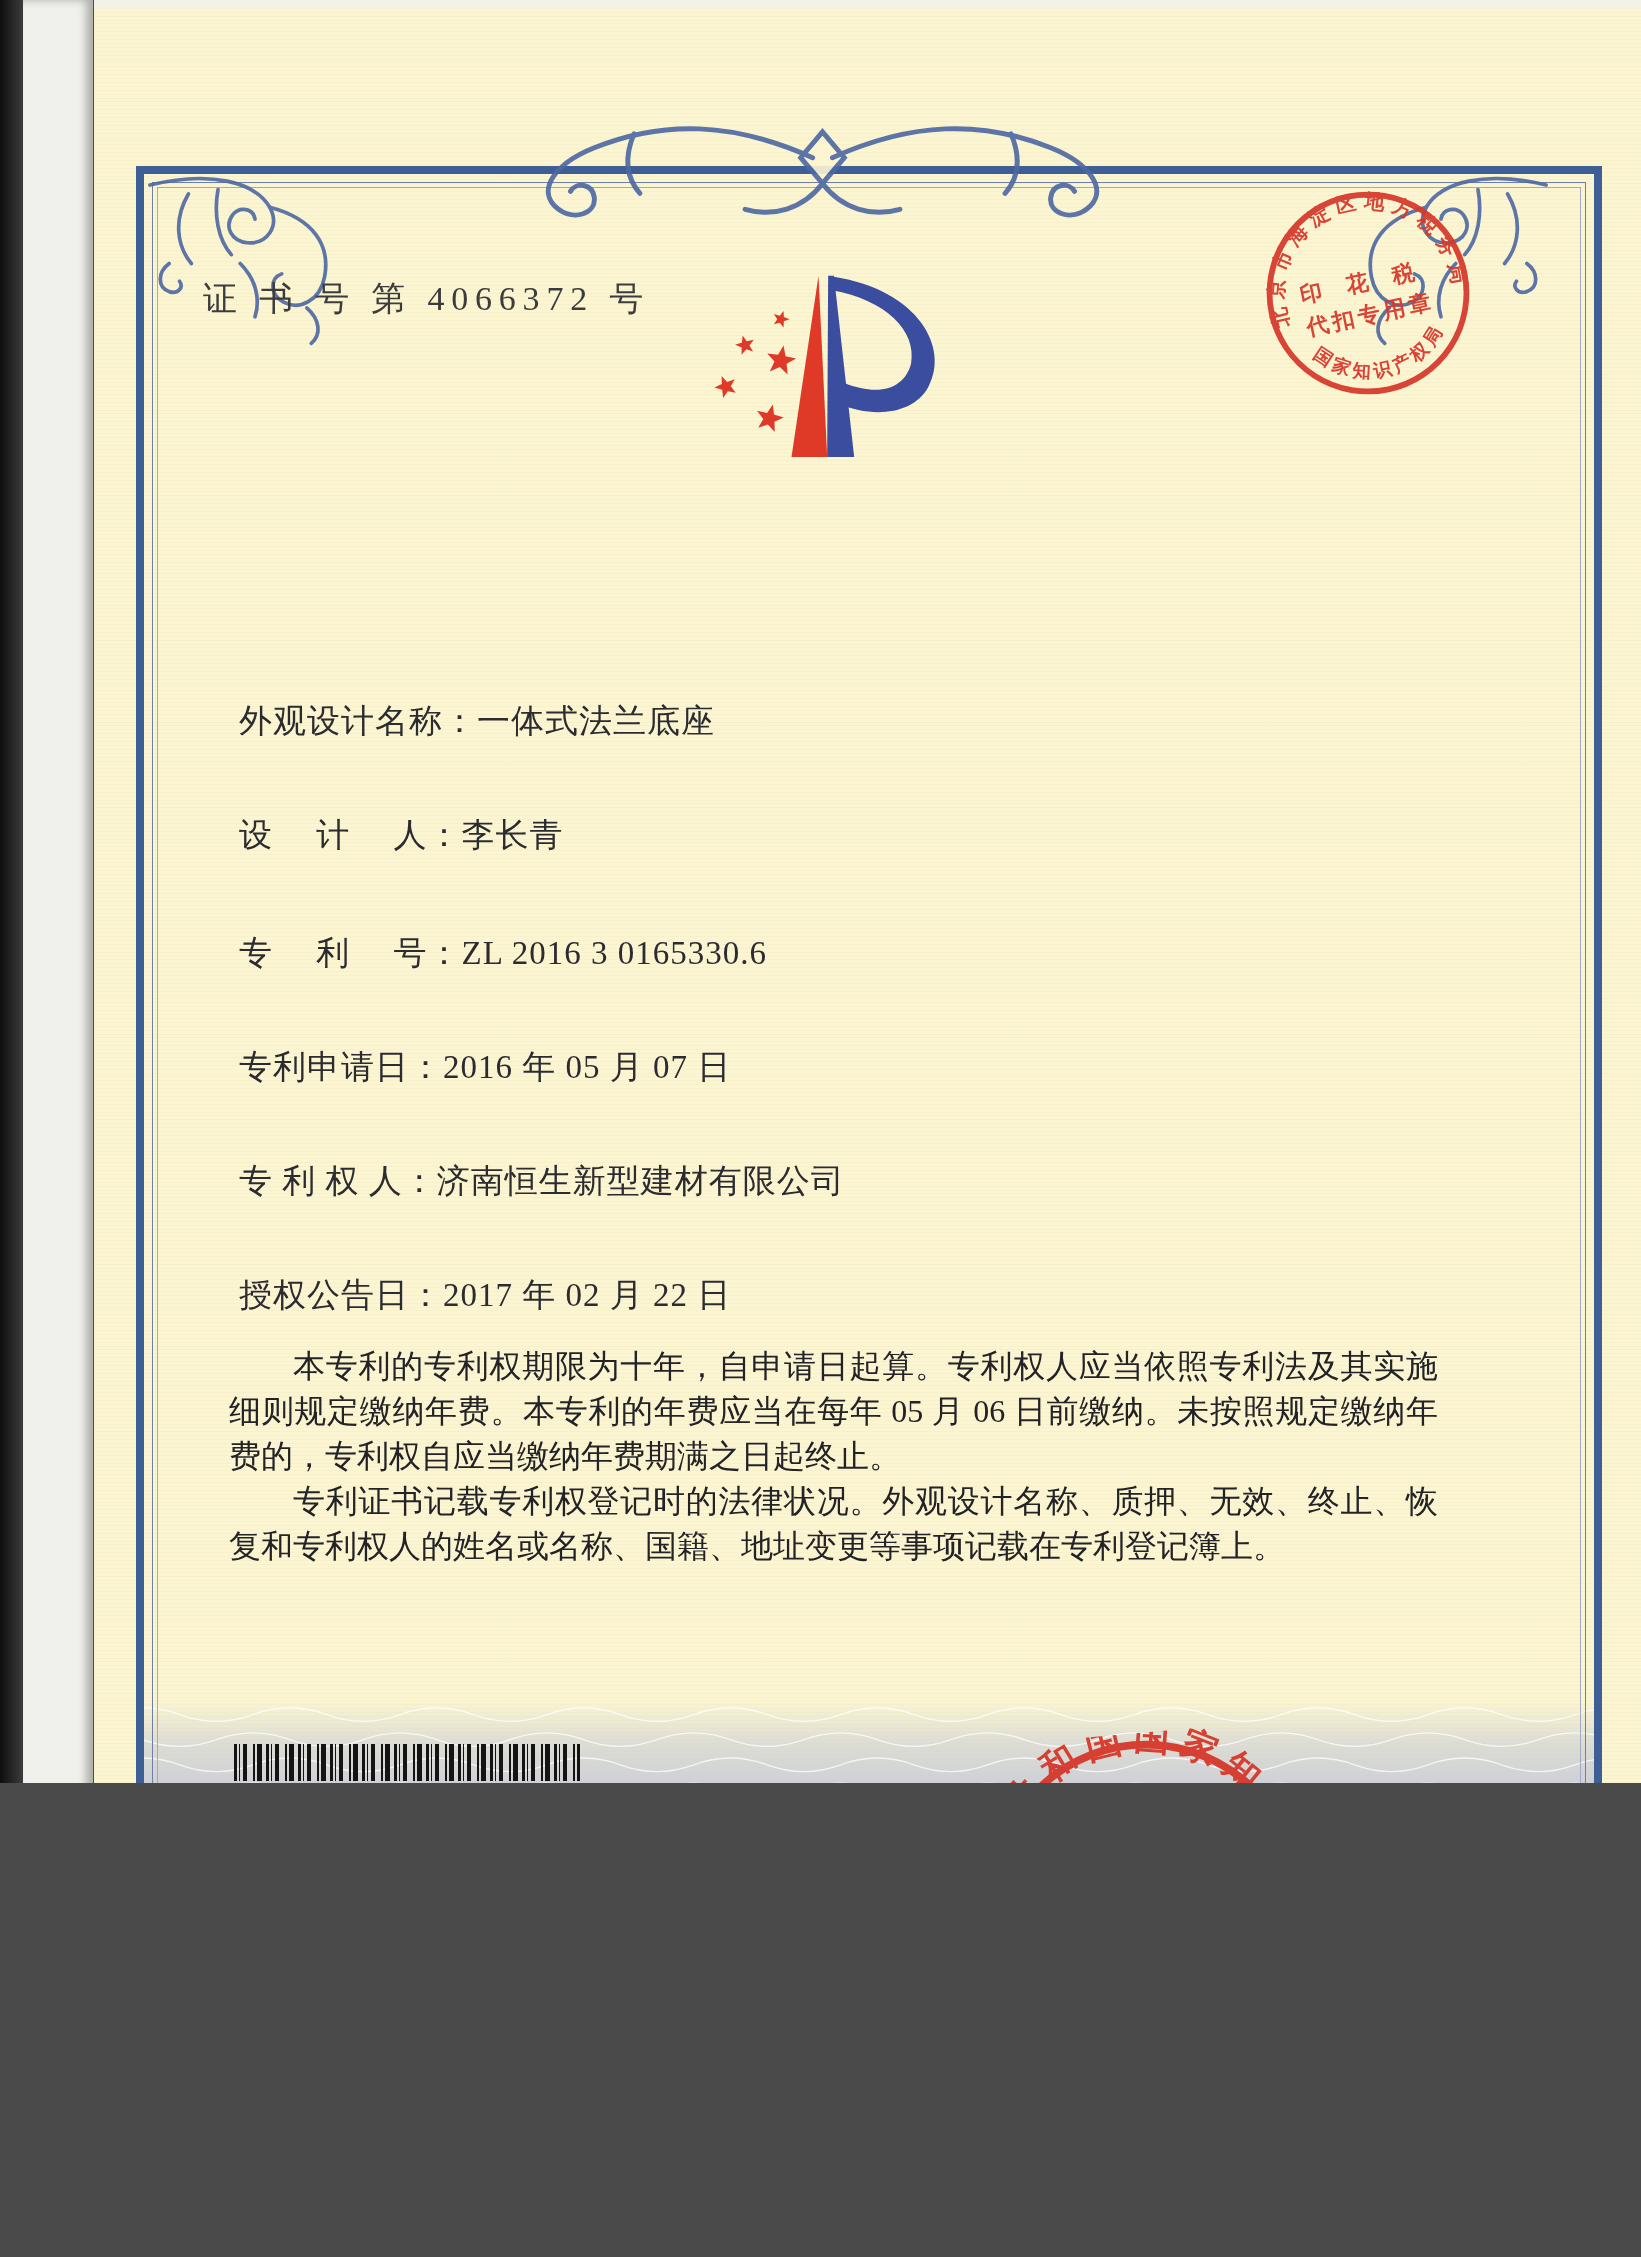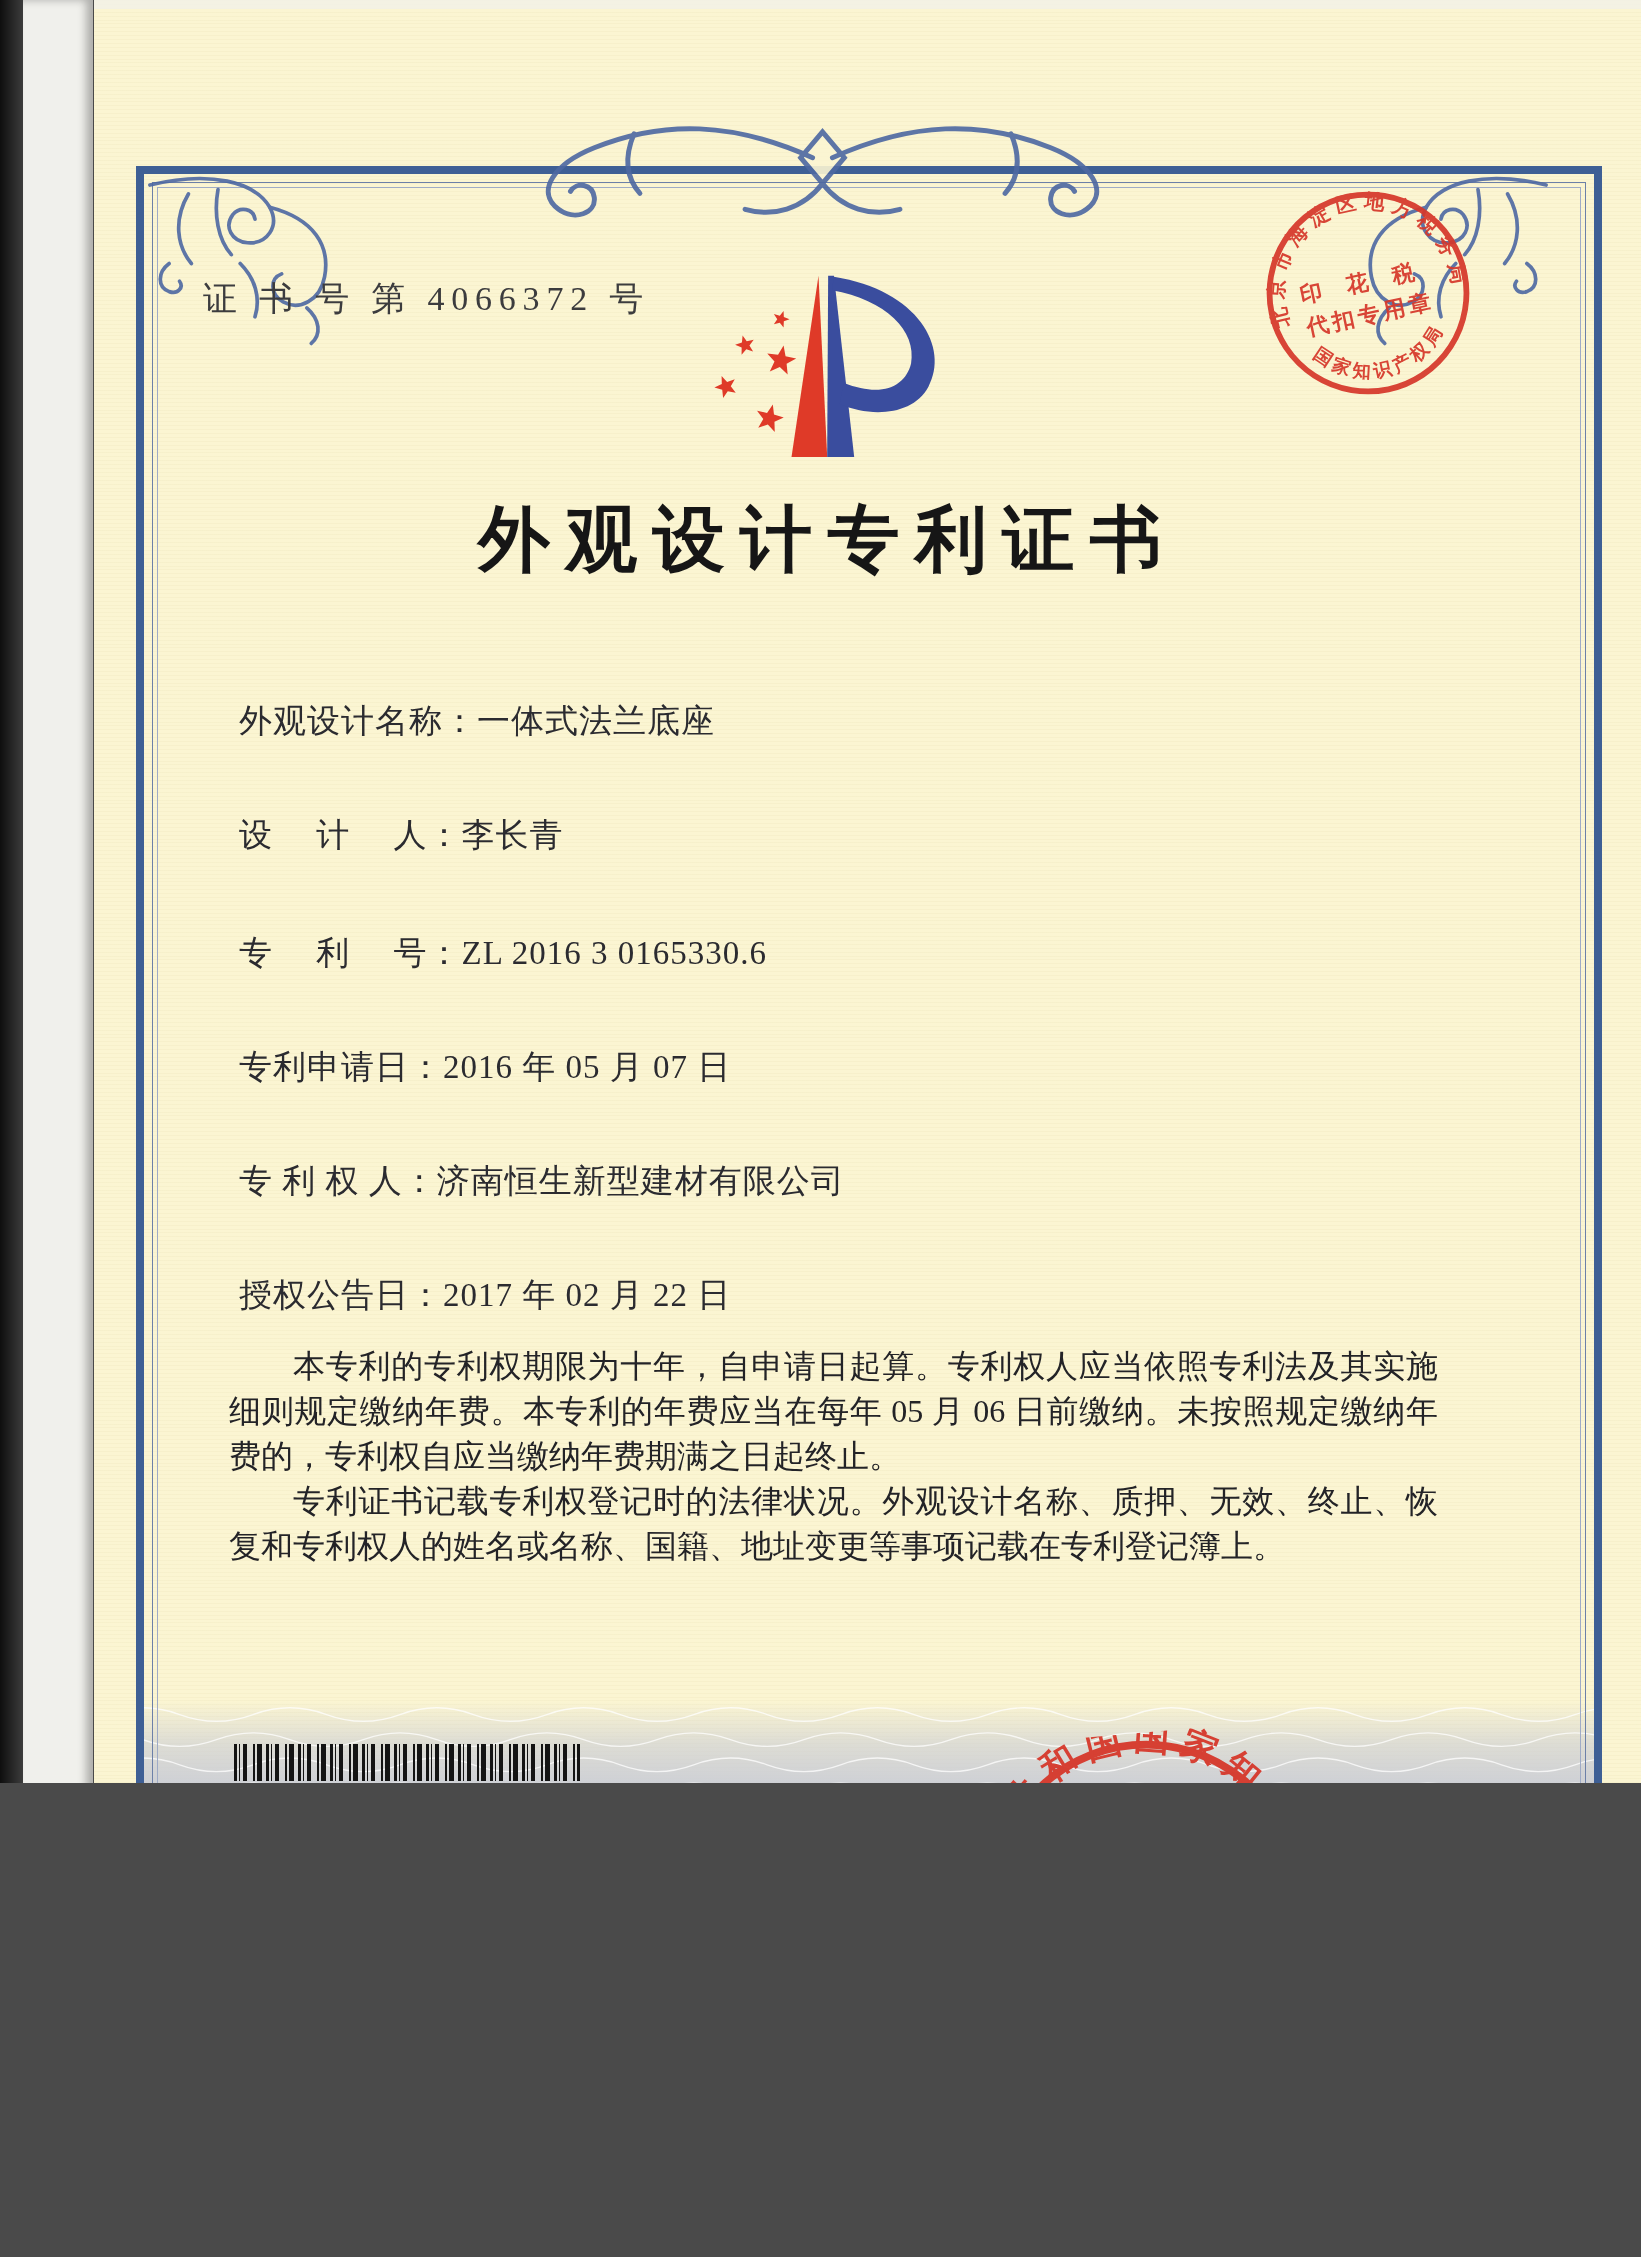--- a/index.html
+++ b/index.html
@@ -165,21 +165,20 @@
       <text font-size="21" letter-spacing="7" fill="#d6382b" font-weight="bold" text-anchor="middle">
         <textPath href="#taxArc" startOffset="50%">北京市海淀区地方税务局</textPath>
       </text>
       <text font-size="19" letter-spacing="4" fill="#d6382b" font-weight="bold" text-anchor="middle">
         <textPath href="#taxBot" startOffset="50%">国家知识产权局</textPath>
       </text>
       <text x="-4" y="-4" font-size="23" letter-spacing="10" fill="#d6382b" font-weight="bold" text-anchor="middle">印 花 税</text>
       <text x="-2" y="30" font-size="23" letter-spacing="4" fill="#d6382b" font-weight="bold" text-anchor="middle">代扣专用章</text>
     </svg>
 
-    <h1 class="title">外观设计专利证书</h1>
 
     <div class="field f0"><span>外观设计名称：</span><span>一体式法兰底座</span></div>
     <div class="field f1"><span>设　 计　 人：</span><span>李长青</span></div>
     <div class="field f2"><span>专　 利　 号：</span><span>ZL 2016 3 0165330.6</span></div>
     <div class="field f3"><span>专利申请日：</span><span>2016 年 05 月 07 日</span></div>
     <div class="field f4"><span>专 利 权 人：</span><span>济南恒生新型建材有限公司</span></div>
     <div class="field f5"><span>授权公告日：</span><span>2017 年 02 月 22 日</span></div>
 
     <div class="bodytext">
       <p>本专利的专利权期限为十年，自申请日起算。专利权人应当依照专利法及其实施细则规定缴纳年费。本专利的年费应当在每年 05 月 06 日前缴纳。未按照规定缴纳年费的，专利权自应当缴纳年费期满之日起终止。</p>

